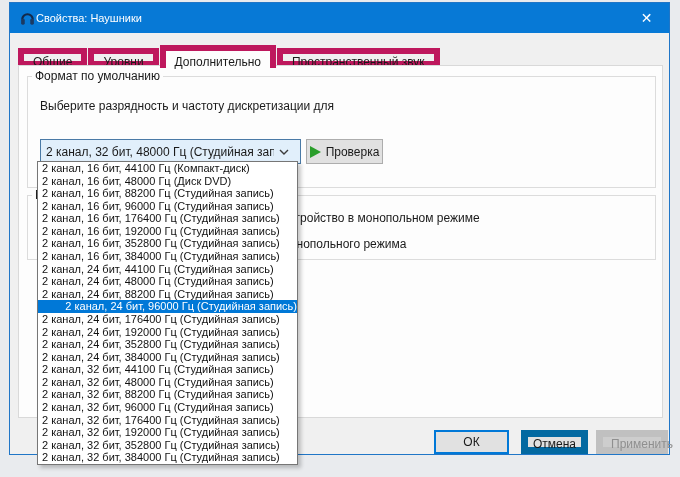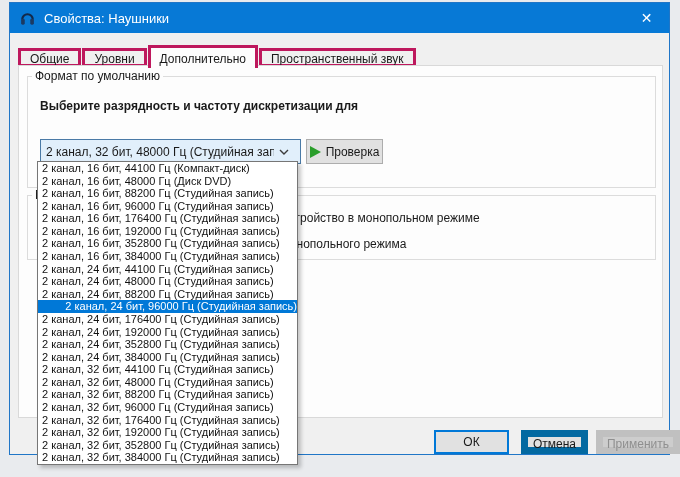--- a/index.html
+++ b/index.html
@@ -5,39 +5,39 @@
   * { margin:0; padding:0; box-sizing:border-box; }
   body { font-family:"Liberation Sans", sans-serif; background:#e9ebee; }
   .screen { position:relative; width:680px; height:477px; background:#e9ebee; overflow:hidden; }
 
   .dialog { position:absolute; left:9px; top:2px; width:661px; height:453px;
             background:#f0f0f0; border:1px solid #2076c7; }
 
   .titlebar { position:absolute; left:0; top:0; right:0; height:30px; background:#0779d6;
               display:flex; align-items:center; }
   .app-icon { margin-left:9px; width:17px; height:17px; flex:0 0 auto; }
-  .win-title { color:#ffffff; font-size:13px; margin-left:8px; white-space:nowrap;text-align:right; }
+  .win-title { color:#ffffff; font-size:11px; margin-left:0; white-space:nowrap;text-align:right; }
   .close-btn { position:absolute; right:0; top:0; width:45px; height:30px; color:#ffffff;
                font-size:14px; display:flex; align-items:center; justify-content:center; cursor:default; }
 
   .tab-strip { position:absolute; left:8px; top:39px; height:25px; display:flex; align-items:flex-end; }
   .tab { position:relative; height:19px; line-height:17px; padding:0 9px; font-size:12px; color:#1a1a1a;
-         background:#f0f0f0; border:3px solid #be185d; margin-right:1px; white-space:nowrap; z-index:1; }
+         background:#f0f0f0; border:6px solid #be185d; margin-right:1px; white-space:nowrap; z-index:1; }
   .tab.active { height:23px; line-height:22px; top:1px; background:#fdfdfd; border-bottom:none; z-index:3;text-align:center; }
 
   .tab-page { position:absolute; left:8px; top:62px; width:645px; height:353px;
               background:#fdfdfd; border:1px solid #d9d9d9; z-index:1; }
 
   .group { position:absolute; border:1px solid #dcdcdc; }
   .group-label { position:absolute; top:-8px; left:4px; background:#fdfdfd; padding:0 3px;
                  font-size:12px; color:#1a1a1a; white-space:nowrap; }
   .group-format { left:8px; top:10px; width:629px; height:112px; }
   .group-exclusive { left:8px; top:129px; width:629px; height:65px; }
 
-  .desc { position:absolute; left:12px; font-size:12px; color:#1a1a1a; white-space:nowrap;font-weight:bold; }
+  .desc { position:absolute; left:12px; font-size:12px; color:#1a1a1a; white-space:nowrap; }
   .desc.l1 { top:22px; }
   .desc.l2 { top:27px;margin-top:47px; }
 
   .combo { position:absolute; left:12px; top:62px; width:261px; height:25px;
            background:#e1effb; border:1px solid #4a7aa6; display:flex; align-items:center; cursor:default; }
   .combo-text { font-size:12px; color:#1a1a1a; margin-left:5px; width:228px;
                 white-space:nowrap; overflow:hidden; }
   .combo-arrow { width:20px; display:flex; align-items:center; justify-content:center; }
 
   .test-btn { position:absolute; left:278px; top:62px; width:77px; height:25px;
@@ -50,21 +50,21 @@
   .check-row { position:absolute; left:12px; display:flex; align-items:center; height:16px; }
   .check-row.r1 { top:14px; }
   .check-row.r2 { top:40px; }
   .checkbox { width:13px; height:13px; background:#ffffff; border:1px solid #555555; flex:0 0 auto; }
   .check-label { font-size:12px; color:#1a1a1a; margin-left:7px; white-space:nowrap; }
 
   .btn { position:absolute; height:24px; background:#e1e1e1; border:7px solid #0369a1;
          font-size:12px; color:#1a1a1a; font-family:"Liberation Sans", sans-serif; }
   .btn-ok     { left:424px; top:427px; width:75px; border:2px solid #0078d7; }
   .btn-cancel { left:511px; top:427px; width:67px; }
-  .btn-apply  { left:586px; top:427px; width:84px; background:#cdcdcd; border-color:#c0c0c0; color:#8f8f8f; }
+  .btn-apply  { left:586px; top:427px; width:72px; background:#cdcdcd; border-color:#c0c0c0; color:#8f8f8f;padding-left:8px; }
 
   .dropdown { position:absolute; left:37px; top:161px; width:261px; height:304px;
               background:#ffffff; border:1px solid #767676; z-index:10;
               box-shadow:3px 3px 4px rgba(0,0,0,0.22); display:flex; flex-direction:column; }
   .dd-item { flex:1 1 auto; font-size:11px; line-height:12.5px; padding-left:4px;
              color:#111111; white-space:nowrap; overflow:hidden; cursor:default; }
   .dd-item.selected { background:#0078d7; color:#ffffff;text-align:right; }
 </style>
 </head>
 <body>

